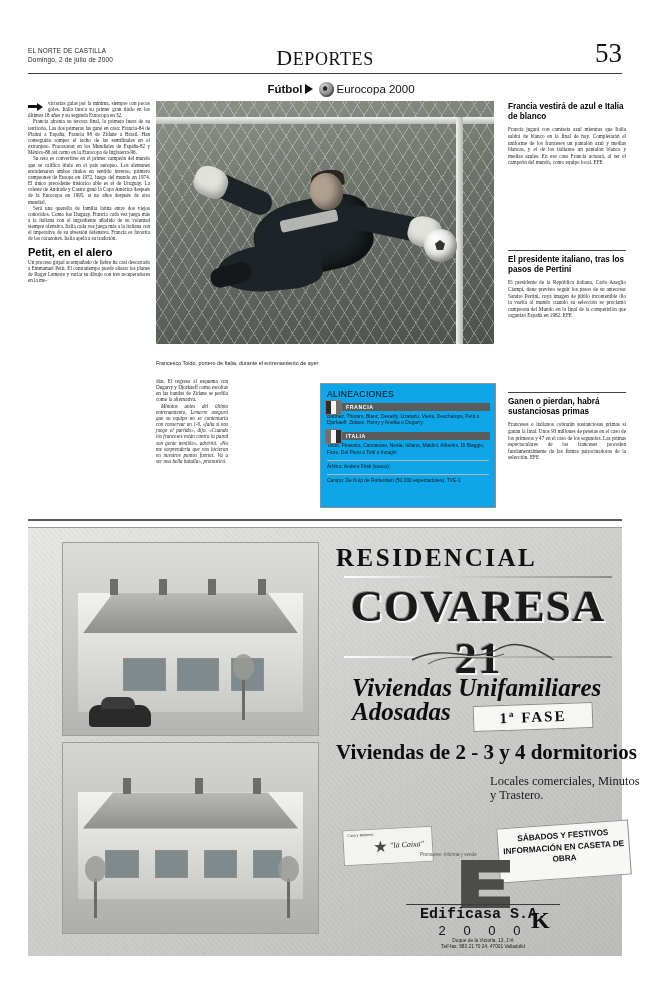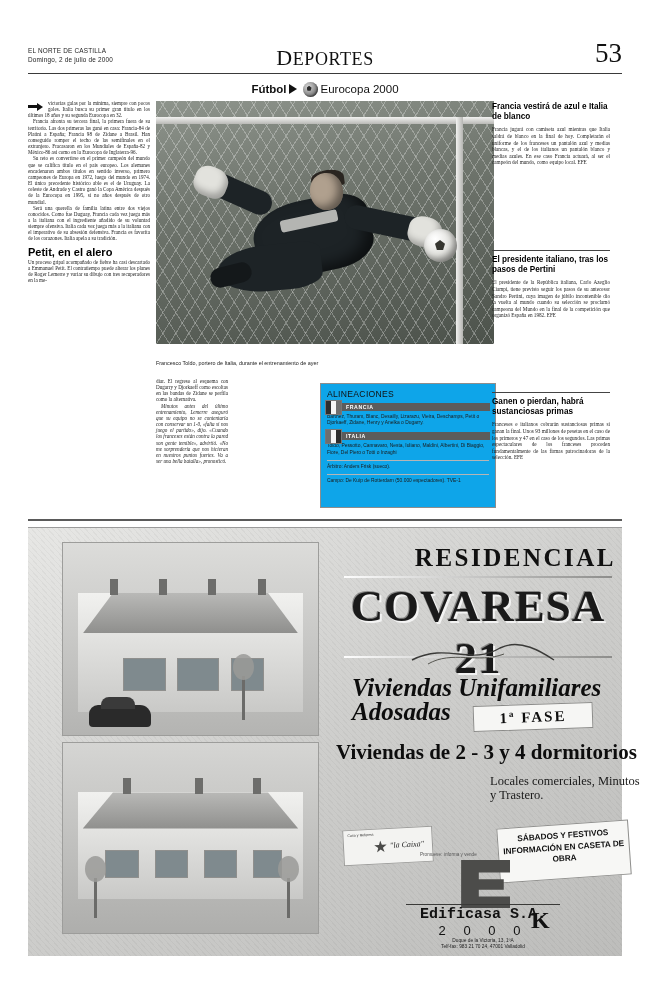--- a/index.html
+++ b/index.html
@@ -8,21 +8,21 @@
 
   
   .masthead{position:absolute;left:28px;top:47px;width:594px;height:30px;}
   .mast-left{position:absolute;left:0;top:0;font-family:"Liberation Sans",sans-serif;font-size:6.4px;line-height:8.6px;letter-spacing:.2px;color:#222;}
   .mast-title{position:absolute;left:0;right:0;top:-2px;text-align:center;font-family:"Liberation Serif",serif;font-size:18px;letter-spacing:.6px;color:#111;}
   .mast-title .drop{font-size:22px;}
   .mast-page{position:absolute;right:0;top:-9px;font-family:"Liberation Serif",serif;font-size:27px;color:#111;}
   .mast-rule{position:absolute;left:28px;top:73px;width:594px;height:1px;background:#3a3a3a;}
 
   
-  .section-strip{position:absolute;left:28px;top:79px;width:594px;height:18px;text-align:center;}
+  .section-strip{position:absolute;left:44px;top:79px;width:594px;height:18px;text-align:center;}
   .sec-word{font-family:"Liberation Sans",sans-serif;font-weight:bold;font-size:11.5px;color:#111;vertical-align:middle;}
   .sec-tri{display:inline-block;width:0;height:0;border-left:8px solid #111;border-top:5px solid transparent;border-bottom:5px solid transparent;vertical-align:middle;margin:0 3px 0 2px;}
   .sec-ball{display:inline-block;width:15px;height:15px;border-radius:50%;vertical-align:middle;margin:0 3px;
     background:radial-gradient(circle at 35% 32%, #d8d8d8 0%, #9a9a9a 45%, #4a4a4a 100%);
     box-shadow:inset -1px -1px 2px rgba(0,0,0,.5);position:relative;}
   .sec-ball:after{content:"";position:absolute;left:4px;top:4px;width:5px;height:5px;background:#2a2a2a;
     clip-path:polygon(50% 0%,100% 38%,81% 100%,19% 100%,0% 38%);}
   .sec-euro{font-family:"Liberation Sans",sans-serif;font-size:11.5px;color:#111;vertical-align:middle;}
 
   
@@ -71,21 +71,21 @@
   .team-bar{position:relative;margin:2px 5px 0 5px;height:8px;background:#5c5c5c;}
   .team-bar .flag{position:absolute;left:-1px;top:-3px;width:15px;height:13px;background:#f2f2f2;border:.5px solid #777;}
   .team-bar .flagfr{background:linear-gradient(90deg,#2d2d2d 33%,#f5f5f5 33% 66%,#6e6e6e 66%);}
   .team-bar .flagit{background:linear-gradient(90deg,#6e6e6e 33%,#f5f5f5 33% 66%,#2d2d2d 66%);}
   .team-bar .tname{position:absolute;left:20px;top:0.6px;font-family:"Liberation Sans",sans-serif;font-weight:bold;font-size:5.2px;letter-spacing:.6px;color:#fff;}
   .players{margin:3px 6px 0 6px;font-family:"Liberation Sans",sans-serif;font-size:4.9px;line-height:6.2px;color:#1b1b1b;}
   .hrline{margin:4px 6px 0 6px;height:1px;background:#b5b5b5;}
   .meta{margin:3px 6px 0 6px;font-family:"Liberation Sans",sans-serif;font-size:4.9px;line-height:6.2px;color:#1b1b1b;}
 
   
-  .side{position:absolute;left:492px;top:0;width:118px;}
+  .side{position:absolute;left:508px;top:0;width:118px;}
   .side h2{margin:0 0 4px 0;font-family:"Liberation Sans",sans-serif;font-weight:bold;font-size:8.2px;line-height:10.2px;color:#000;}
   .side p{margin:0;font-family:"Liberation Serif",serif;font-size:5.2px;line-height:6.6px;text-align:justify;color:#1b1b1b;}
   .side .rule{height:1px;background:#444;margin:6px 0 4px 0;}
 
   
   .ad{position:absolute;left:28px;top:527px;width:594px;height:428px;background:
       repeating-linear-gradient(48deg,rgba(0,0,0,.035) 0 1px,transparent 1px 4px),
       linear-gradient(150deg,#e7e7e5 0%,#cfcfcd 48%,#bdbdbb 100%);
       border-top:1px solid #9a9a9a;}
   .ad-sep{position:absolute;left:28px;top:519px;width:594px;height:2px;background:#5a5a5a;}
@@ -94,21 +94,21 @@
   .ad-img2{left:34px;top:214px;width:255px;height:190px;background:linear-gradient(#d5d5d3,#aeaeac);}
   .house{position:absolute;left:6%;bottom:12%;width:88%;height:62%;background:linear-gradient(#f1f1ef,#c9c9c7);}
   .roof{position:absolute;left:2%;top:0;width:96%;height:34%;background:linear-gradient(#b9b9b7,#8f8f8d);clip-path:polygon(0 100%,14% 0,86% 0,100% 100%);}
   .chim{position:absolute;width:8px;height:16px;background:#6d6d6b;top:-14px;}
   .win{position:absolute;background:#7f8a8e;border:1px solid #8f8f8d;}
   .car{position:absolute;left:10%;bottom:4%;width:62px;height:22px;background:#2a2a2a;border-radius:9px 11px 4px 4px;}
   .car:after{content:"";position:absolute;left:12px;top:-8px;width:34px;height:12px;background:#3a3a3a;border-radius:8px 8px 0 0;}
   .tree{position:absolute;width:3px;background:#6b6b69;}
   .tree:after{content:"";position:absolute;left:-9px;top:-22px;width:21px;height:26px;border-radius:50%;background:#9a9a98;opacity:.85;}
 
-  .ad-resid{position:absolute;left:308px;top:16px;width:280px;text-align:right;
+  .ad-resid{position:absolute;left:308px;top:16px;width:280px;text-align:left;
     font-family:"Liberation Serif",serif;font-weight:bold;font-size:25px;letter-spacing:2.5px;color:#101010;}
   .ad-line{position:absolute;left:316px;width:268px;height:2px;background:linear-gradient(90deg,#fdfdfd,#8d8d8b);}
   .ad-cov{position:absolute;left:304px;top:52px;width:292px;text-align:center;
     font-family:"Liberation Serif",serif;font-weight:bold;font-size:45px;letter-spacing:1px;color:#1a1a1a;
     text-shadow:2px 2px 0 rgba(255,255,255,.75), -1px -1px 0 rgba(0,0,0,.35);}
   .flourish{position:absolute;left:380px;top:112px;width:150px;height:26px;}
   .flourish svg{width:100%;height:100%;}
 
   .ad-h1{position:absolute;left:324px;top:148px;width:300px;
     font-family:"Liberation Serif",serif;font-weight:bold;font-size:25px;line-height:24px;color:#0d0d0d;font-style:italic;}

